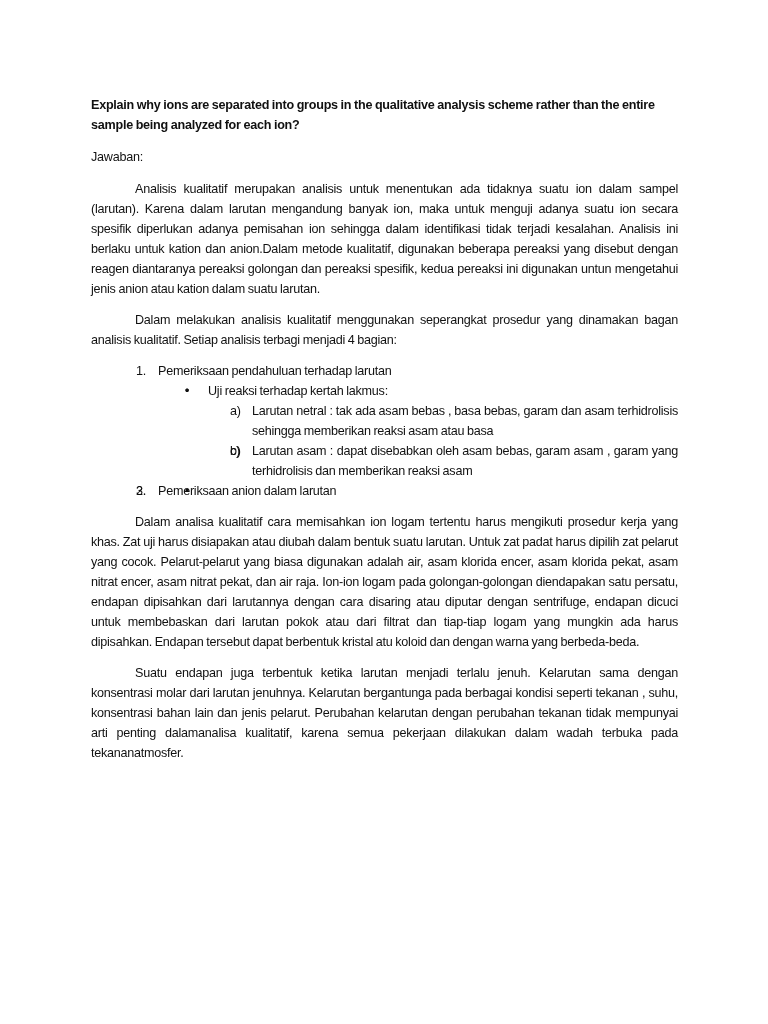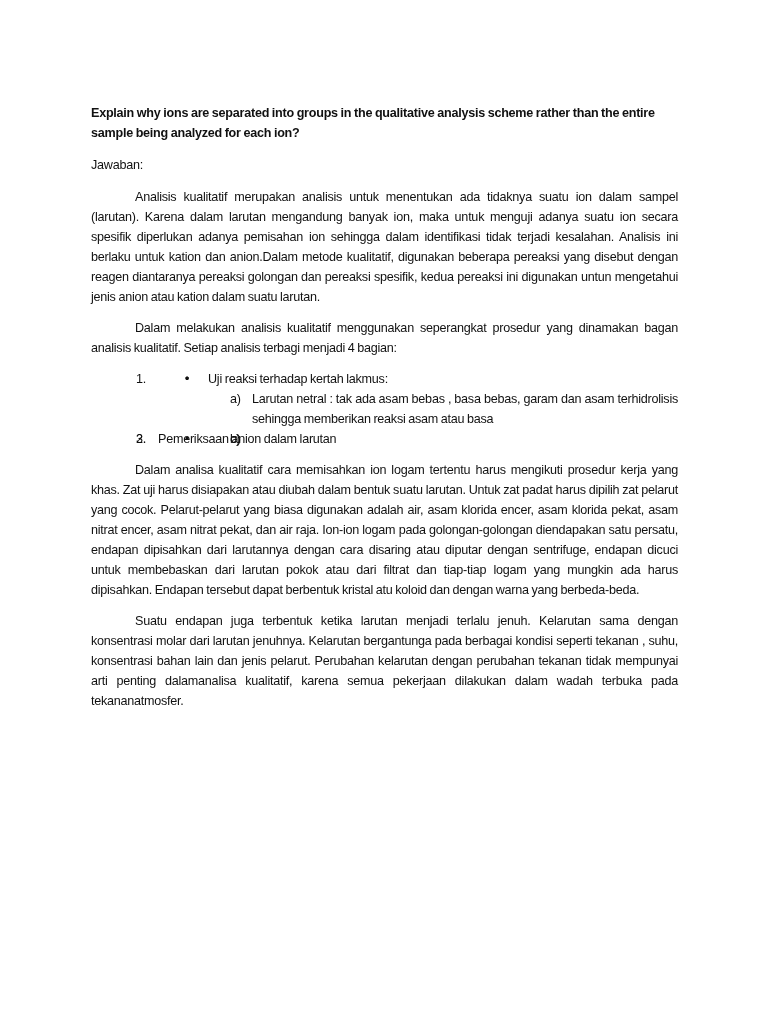--- a/index.html
+++ b/index.html
@@ -20,21 +20,21 @@
       left: 91px;
       top: 91px;
       width: 587px;
       font-size: 12.6px;
       line-height: 20px;
       letter-spacing: -0.25px;
       word-spacing: -0.5px;
     }
     .question {
       font-weight: bold;
-      margin: 12px 0 12px 0;
+      margin: 4px 0 12px 0;
       text-align: left;
     }
     .answer-label {
       margin: 0 0 12px 0;
     }
     p.body {
       margin: 8px 0 11px 0;
       text-align: justify;
       text-indent: 44px;
     }
@@ -96,37 +96,39 @@
 
   <p class="answer-label">Jawaban:</p>
 
   <p class="body">Analisis kualitatif merupakan analisis untuk menentukan ada tidaknya suatu ion dalam sampel (larutan). Karena dalam larutan mengandung banyak ion, maka untuk menguji adanya suatu ion secara spesifik diperlukan adanya pemisahan ion sehingga dalam identifikasi tidak terjadi kesalahan. Analisis ini berlaku untuk kation dan anion.Dalam metode kualitatif, digunakan beberapa pereaksi yang disebut dengan reagen diantaranya pereaksi golongan dan pereaksi spesifik, kedua pereaksi ini digunakan untun mengetahui  jenis anion atau kation dalam suatu larutan.</p>
 
   <p class="body">Dalam melakukan analisis kualitatif menggunakan seperangkat prosedur yang dinamakan bagan analisis kualitatif. Setiap analisis terbagi menjadi 4 bagian:</p>
 
   <ol class="steps">
     <li>
       <span class="marker">1.</span>
+      <span>Pemeriksaan pendahuluan terhadap larutan</span>
       <ul class="sub">
         <li>
           <span class="bullet">•</span>
         </li>
         <li>
           <span class="bullet">•</span>
           <span>Uji reaksi terhadap kertah lakmus:</span>
           <ol class="alpha">
             <li>
               <span class="alpha-marker">a)</span>
               <span>Larutan netral : tak ada asam bebas , basa bebas, garam dan asam terhidrolisis sehingga memberikan reaksi asam atau basa</span>
             </li>
             <li>
               <span class="alpha-marker">b)</span>
             </li>
             <li>
               <span class="alpha-marker">c)</span>
+              <span>Larutan asam : dapat disebabkan oleh asam bebas, garam asam , garam yang terhidrolisis dan memberikan reaksi asam</span>
             </li>
           </ol>
         </li>
         <li class="justify">
           <span class="bullet">•</span>
         </li>
       </ul>
     </li>
     <li>
       <span class="marker">2.</span>

